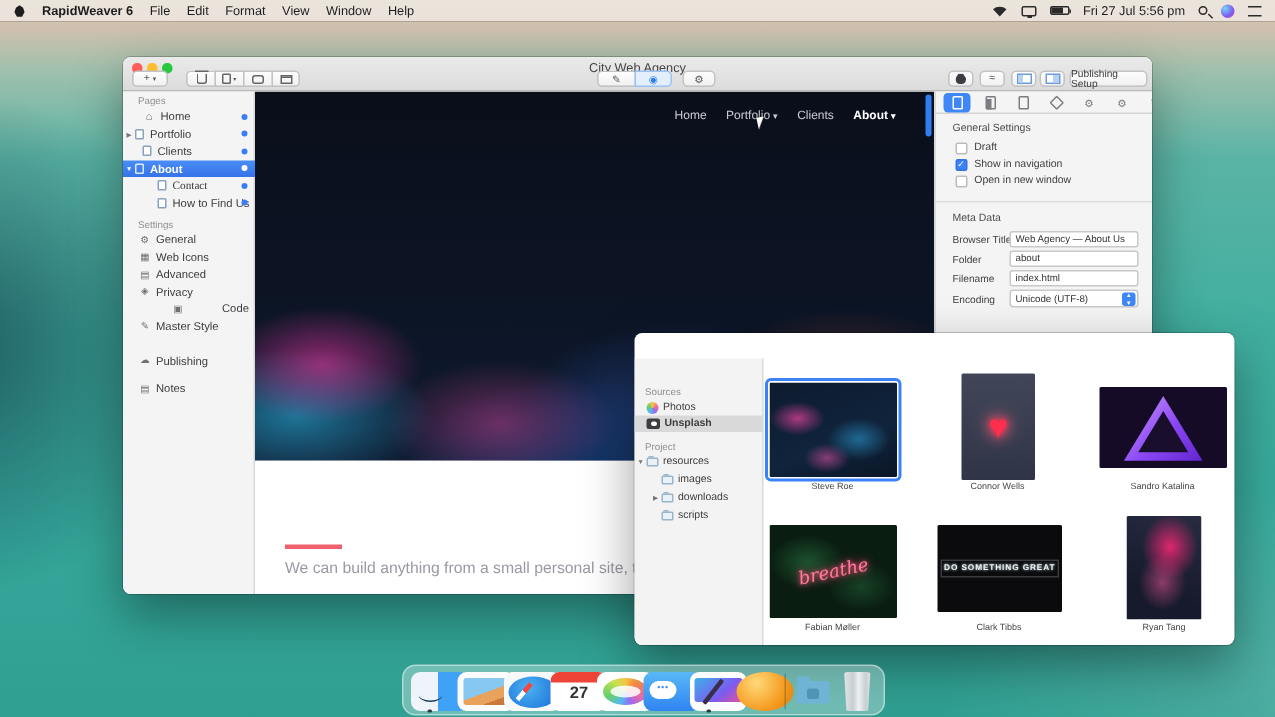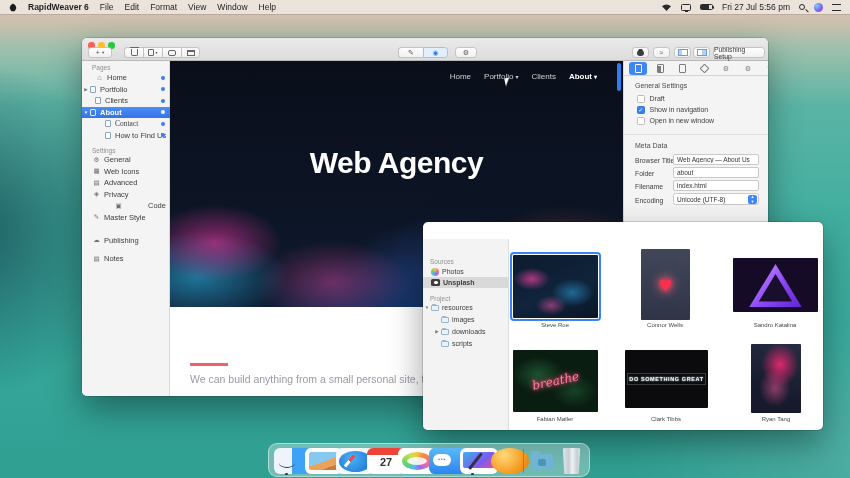--- a/index.html
+++ b/index.html
@@ -239,20 +239,21 @@
     </span>
 </div>
 
 <div id="win" class="abs winshadow">
   <div id="win-chrome" class="abs">
     <div class="lights abs" style="left:6px;top:4px;">
       <span class="light lr"></span>
       <span class="light ly"></span>
       <span class="light lg"></span>
     </div>
+    <div id="win-title" class="abs">City Web Agency</div>
     <div class="tbtn abs" style="left:6px;top:9px;width:24px;height:11px;gap:2px;">
       <span>+</span>
         <span style="font-size:4.5px;">▾</span>
     </div>
     <div class="abs" style="left:42px;top:9px;display:flex;">
       <div class="tbtn seg" style="width:19px;height:11px;">
           <span class="trash-i"></span>
         </div>
       <div class="tbtn seg" style="width:19px;height:11px;gap:1px;">
           <span class="doc-i"></span>
@@ -375,21 +376,20 @@
   </div>
 
   <div id="preview" class="abs">
     <div id="hero" class="abs">
       <div id="hero-nav">
         <span>Home</span>
         <span><span>Portfolio</span><span class="caret">▾</span></span>
         <span>Clients</span>
         <span class="active"><span>About</span><span class="caret">▾</span></span>
       </div>
-      <div id="hero-title" class="abs">Web Agency</div>
       <div id="cursor" class="abs"></div>
     </div>
     <div id="pv-scroll" class="abs"></div>
     <div id="pv-line" class="abs"></div>
     <div id="pv-para" class="abs">We can build anything from a small personal site, to a</div>
   </div>
 
   <div id="inspector" class="abs">
     <div id="insp-tabs" class="abs">
       <span class="itab sel" style="left:5px;">

